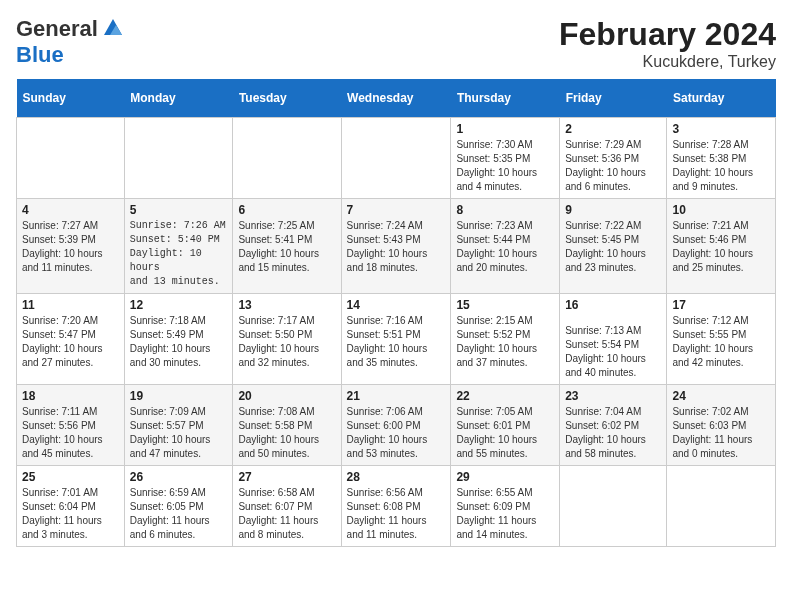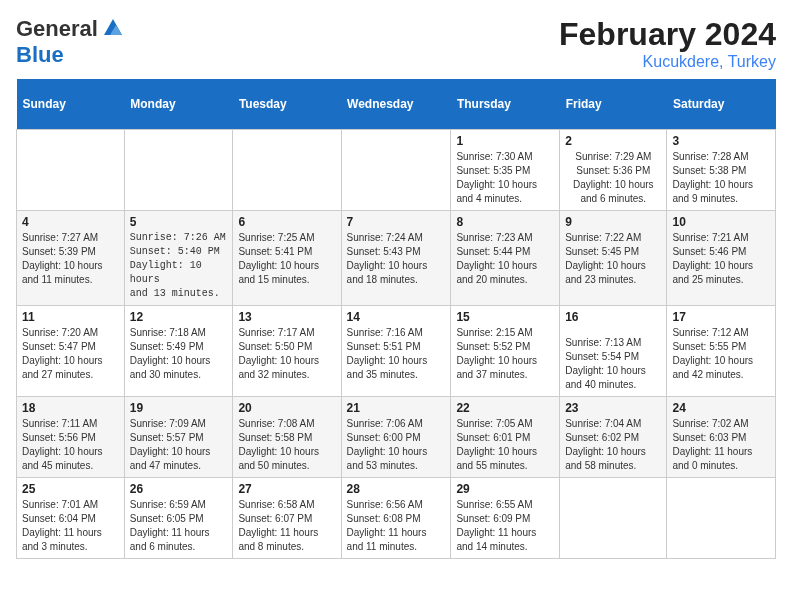--- a/index.html
+++ b/index.html
@@ -30,32 +30,32 @@
       text-align: right;
       margin-left: 13px;
     }
     .cal-title {
       font-size: 32px;
       font-weight: bold;
       color: #222;
     }
     .cal-subtitle {
       font-size: 16px;
-      color: #3b82f6;
+      color: #404040;
     }
     table {
       width: 100%;
       border-collapse: collapse;
       font-size: 11px;
     }
     thead tr th {
       background-color: #1a6fc4;
       color: #fff;
       text-align: left;
-      padding: 18px 6px;
+      padding: 12px 6px;
       font-size: 12px;
       font-weight: bold;
     }
     tbody tr td {
       border: 1px solid #ccc;
       vertical-align: top;
       padding: 4px 5px;
       width: 113px;
       min-height: 80px;
       height: 80px;
@@ -123,21 +123,21 @@
         <td class="empty-cell"></td>
         <td>
           <div class="day-num">1</div>
           <div class="day-info" style="white-space: pre-line;">Sunrise: 7:30 AM
 Sunset: 5:35 PM
 Daylight: 10 hours
 and 4 minutes.</div>
         </td>
         <td>
           <div class="day-num">2</div>
-          <div class="day-info" style="white-space: pre-line; text-align: center;">Sunrise: 7:29 AM
+          <div class="day-info" style="white-space: pre-line;">Sunrise: 7:29 AM
 Sunset: 5:36 PM
 Daylight: 10 hours
 and 6 minutes.</div>
         </td>
         <td>
           <div class="day-num">3</div>
           <div class="day-info" style="white-space: pre-line;">Sunrise: 7:28 AM
 Sunset: 5:38 PM
 Daylight: 10 hours
 and 9 minutes.</div>

